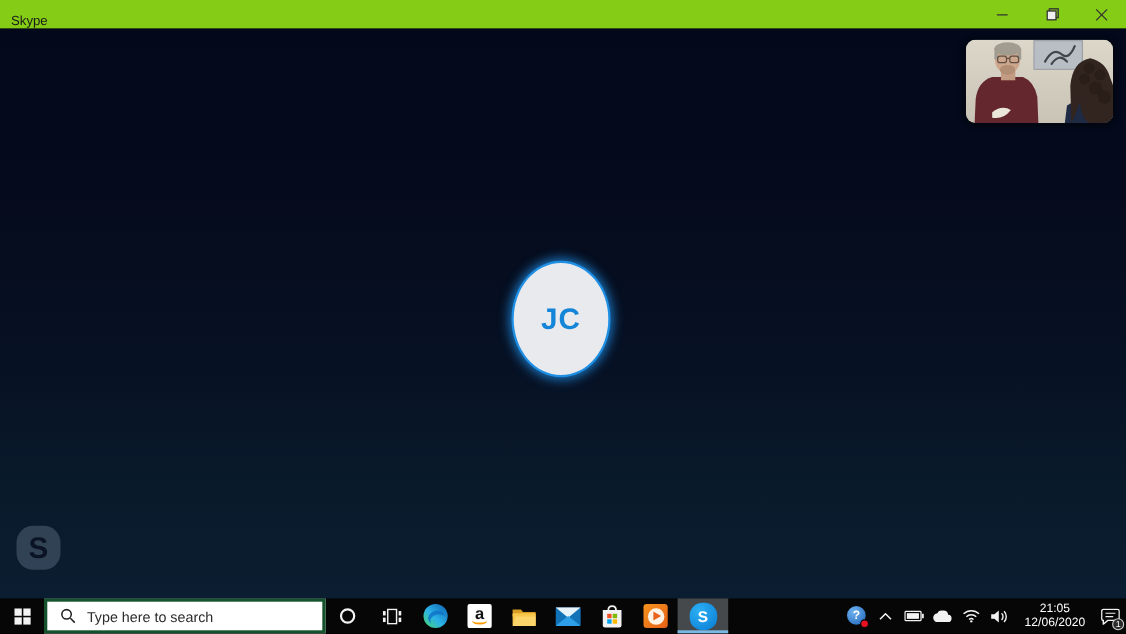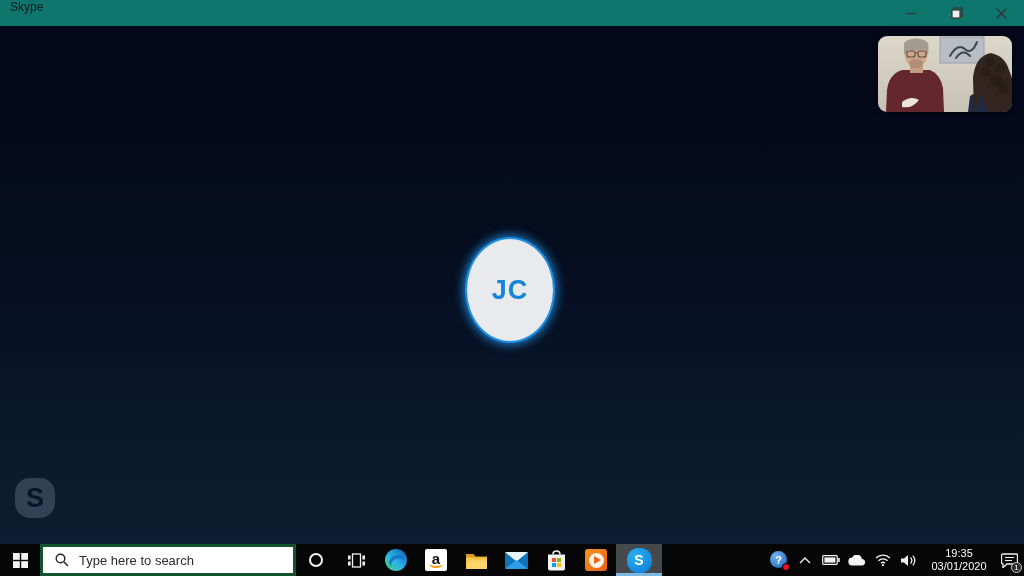--- a/index.html
+++ b/index.html
@@ -1,19 +1,19 @@
 <!DOCTYPE html>
 <html><head>
 <meta charset="utf-8">
 <style>
   * { margin:0; padding:0; box-sizing:border-box; }
   html,body { width:1024px; height:576px; overflow:hidden; font-family:"Liberation Sans",sans-serif; background:#000; }
 
   
-  .titlebar { height:26px; background:#0f766e; display:flex; align-items:flex-start; }
+  .titlebar { height:26px; background:#84cc16; display:flex; align-items:flex-end; }
   .titlebar-title { flex:1; font-size:12px; color:#1a1a1a; padding-left:10px; }
   .win-controls { display:flex; height:100%; }
   .win-btn { width:45px; height:100%; display:flex; align-items:center; justify-content:center; cursor:default; }
   .win-btn svg { display:block; }
 
   
   .call-area { position:relative; height:518px;
     background:linear-gradient(180deg,#03081a 0%,#050c1d 35%,#071225 62%,#091a2b 80%,#0b1d30 100%); }
 
   .selfview { position:absolute; top:10px; right:12px; width:134px; height:76px;
@@ -287,22 +287,22 @@
 
     <div class="tray-btn">
       <svg width="16" height="13" viewBox="0 0 16 13">
         <polygon points="0,4.5 3,4.5 7,1 7,12 3,8.5 0,8.5" fill="#f2f2f2"></polygon>
         <path d="M9.5,3.5 a4,4 0 0 1 0,6" fill="none" stroke="#f2f2f2" stroke-width="1.3"></path>
         <path d="M11.8,1.6 a7,7 0 0 1 0,9.8" fill="none" stroke="#f2f2f2" stroke-width="1.3"></path>
       </svg>
     </div>
 
     <div class="clock">
-      <div>19:35</div>
-      <div>03/01/2020</div>
+      <div>21:05</div>
+      <div>12/06/2020</div>
     </div>
 
     <div class="tray-btn">
       <svg width="17" height="15" viewBox="0 0 17 15">
         <path d="M2,1 h13 a1.5,1.5 0 0 1 1.5,1.5 v7 a1.5,1.5 0 0 1 -1.5,1.5 h-9 l-4,3.5 v-3.5 h0 a1.5,1.5 0 0 1 -1.5,-1.5 v-7 A1.5,1.5 0 0 1 2,1 Z" fill="none" stroke="#f2f2f2" stroke-width="1.3"></path>
         <line x1="4" y1="4.5" x2="13" y2="4.5" stroke="#f2f2f2" stroke-width="1.1"></line>
         <line x1="4" y1="7.5" x2="11" y2="7.5" stroke="#f2f2f2" stroke-width="1.1"></line>
       </svg>
       <div class="badge">1</div>
     </div>

